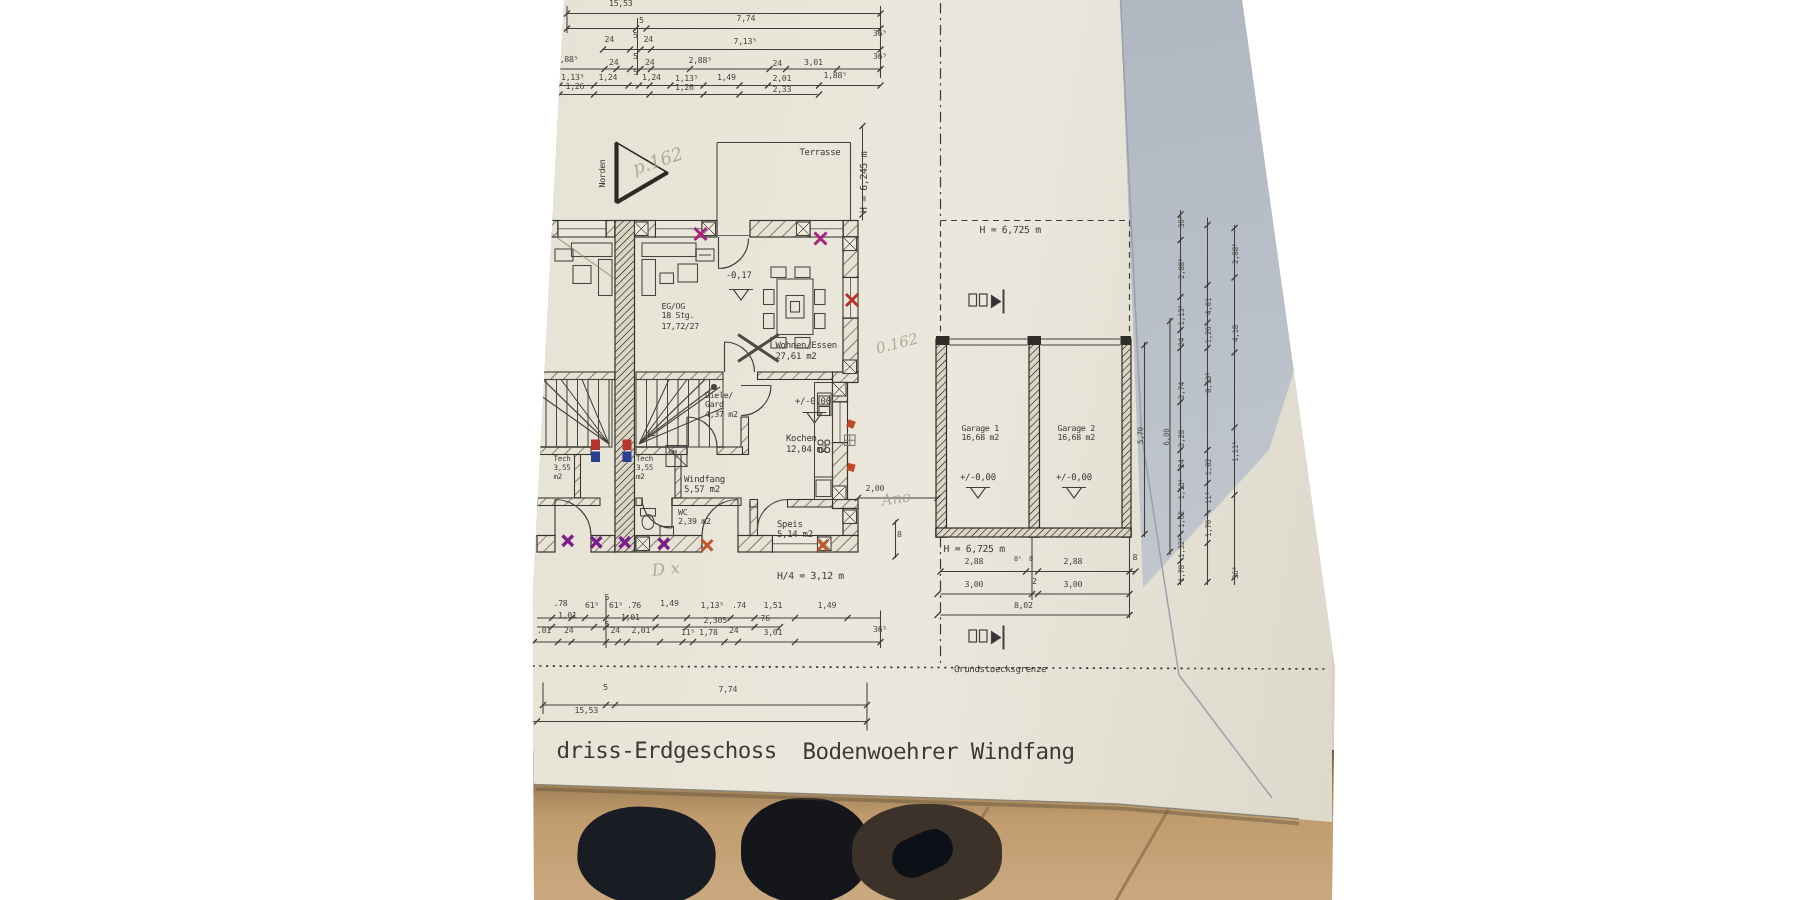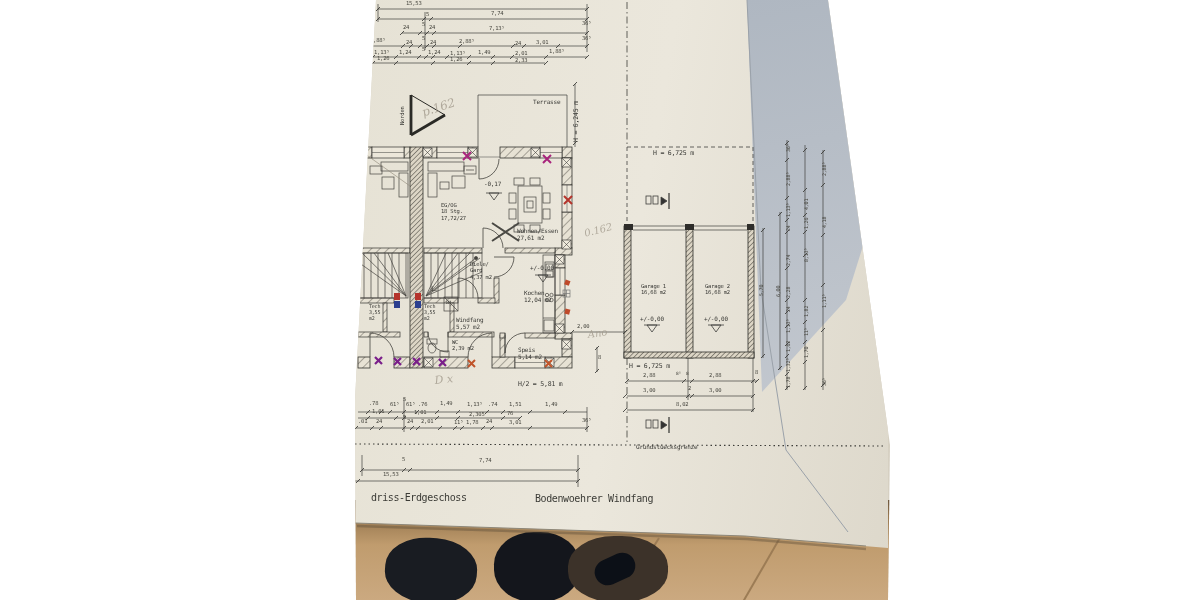--- a/index.html
+++ b/index.html
@@ -17,21 +17,21 @@
     clip-path:polygon(747px 0px,890px 0px,890px 160px,846px 300px,762px 392px);
     background:linear-gradient(170deg,#a9b2bd 0%,#c3c8cf 70%,rgba(198,203,208,0) 100%);}
   svg.plan{position:absolute;left:0;top:0;z-index:3;}
   #labels,#dim-layer,#note-layer{position:absolute;left:0;top:0;width:1200px;height:600px;z-index:4;pointer-events:none;}
   .lbl{position:absolute;color:#3a3a36;white-space:pre-line;line-height:1.18;letter-spacing:-0.2px;}
   .rot{transform:rotate(-90deg);transform-origin:0 0;}
   .dim{position:absolute;font-size:5.5px;color:#47463f;white-space:pre;letter-spacing:-0.2px;
     font-family:"DejaVu Sans Mono","Liberation Mono",monospace;}
   .hnote{position:absolute;color:#a29a8c;font-style:italic;opacity:.8;
     font-family:"DejaVu Serif","Liberation Serif",serif;}
-  .big{font-size:10px;letter-spacing:-0.4px;color:#3b3b36;text-align:center;}
+  .big{font-size:15px;letter-spacing:-0.4px;color:#3b3b36;text-align:center;}
 </style>
 </head>
 <body>
 
 <div id="photo">
   <div id="floor">
     <div class="seam" style="left:318px;top:38px;height:70px;transform:rotate(32deg);"></div>
     <div class="seam" style="left:440px;top:36px;height:75px;transform:rotate(30deg);"></div>
     <div class="blob" style="left:45px;top:38px;width:92px;height:65px;background:#191c22;transform:rotate(4deg);"></div>
     <div class="blob" style="left:154px;top:32px;width:86px;height:70px;background:#14161c;"></div>
@@ -310,21 +310,21 @@
     <span class="lbl" style="left:518px;top:346px;font-size:6px;">Speis
 5,14 m2</span>
     <span class="lbl" style="left:641px;top:283px;font-size:5.5px;">Garage 1
 16,68 m2</span>
     <span class="lbl" style="left:705px;top:283px;font-size:5.5px;">Garage 2
 16,68 m2</span>
     <span class="lbl" style="left:640px;top:315px;font-size:6px;">+/-0,00</span>
     <span class="lbl" style="left:704px;top:315px;font-size:6px;">+/-0,00</span>
     <span class="lbl" style="left:653px;top:150px;font-size:6.5px;">H = 6,725 m</span>
     <span class="lbl" style="left:629px;top:363px;font-size:6.5px;">H = 6,725 m</span>
-    <span class="lbl" style="left:518px;top:381px;font-size:6.5px;">H/2 = 5,81 m</span>
+    <span class="lbl" style="left:518px;top:381px;font-size:6.5px;">H/4 = 3,12 m</span>
     <span class="lbl" style="left:636px;top:443px;font-size:6px;">Grundstuecksgrenze</span>
     <span class="lbl big" style="left:371px;top:492px;">driss-Erdgeschoss</span>
     <span class="lbl big" style="left:535px;top:493px;">Bodenwoehrer Windfang</span>
   </div>
   <div id="dim-layer">
       <span class="dim" style="left: 406px; top: 0px;">15,53</span>
       <span class="dim" style="left: 426px; top: 11px;">5</span>
       <span class="dim" style="left: 491px; top: 10px;">7,74</span>
       <span class="dim" style="left: 403px; top: 24px;">24</span>
       <span class="dim" style="left: 422px; top: 21px;">5</span>

